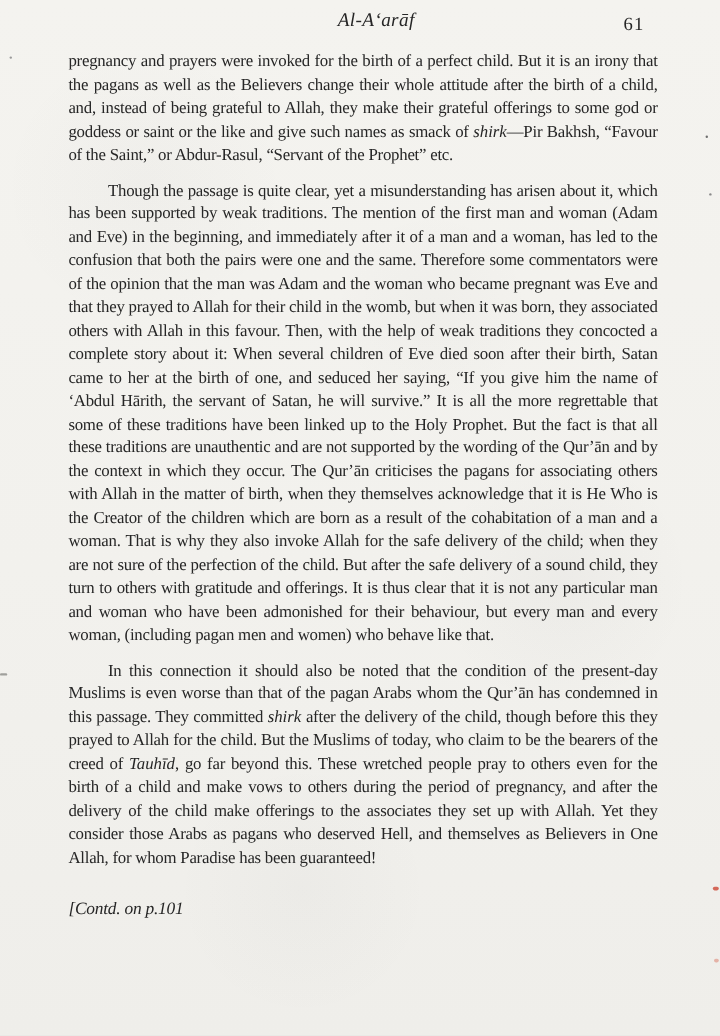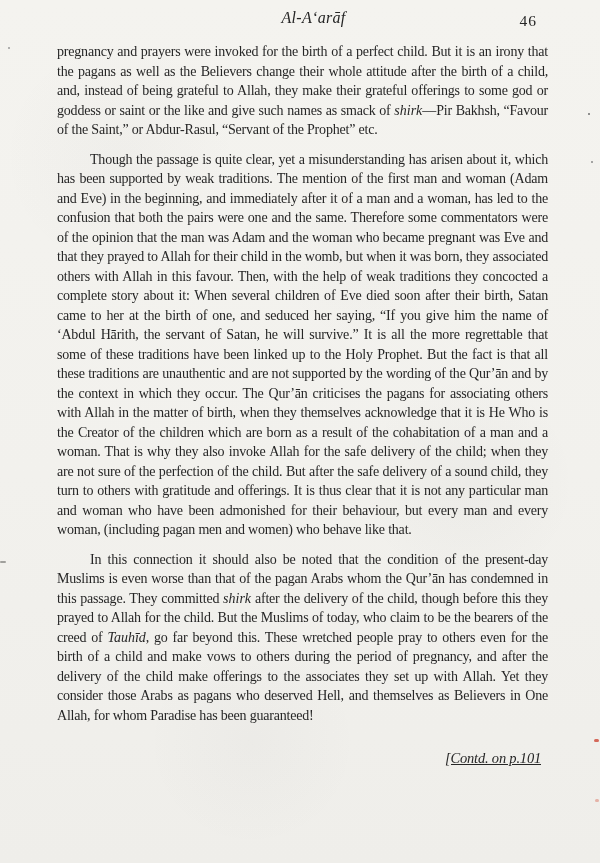--- a/index.html
+++ b/index.html
@@ -66,25 +66,24 @@
     margin: 0 0 10px 0;
   }
   .para.indent {
     text-indent: 33px;
   }
   .para em {
     letter-spacing: 0;
   }
   .page-footer {
     margin-top: 24px;
-    text-align: right;
+    text-align: left;
     padding-right: 7px;
     font-style: italic;
     font-size: 14.5px;
-    text-decoration: underline;
   }
   
   .speck {
     position: absolute;
     pointer-events: none;
     border-radius: 2px;
   }
   .speck-red-1   { left: 594px; top: 739px; width: 5px; height: 3px; background: #cf5040; opacity: .85; }
   .speck-red-2   { left: 595px; top: 799px; width: 4px; height: 3px; background: #de8a7a; opacity: .6; }
   .speck-dot-1   { left: 588px; top: 113px; width: 2px; height: 2px; background: #6e6e6e; }
@@ -92,21 +91,21 @@
   .speck-dot-3   { left: 8px;   top: 47px;  width: 2px; height: 2px; background: #9a9a9a; }
   .speck-dash-1  { left: 0px;   top: 561px; width: 6px; height: 2px; background: #a0a09c; }
 </style>
 </head>
 <body>
 
 <div class="page">
 
   <header class="page-header">
     <span class="running-title">Al-A‘arāf</span>
-    <span class="page-number">46</span>
+    <span class="page-number">61</span>
   </header>
 
   <main class="page-body">
 
     <p class="para"><span>pregnancy and prayers were invoked for the birth of a perfect child. But it is an irony that the pagans as well as the Believers change their whole attitude after the birth of a child, and, instead of being grateful to Allah, they make their grateful offerings to some god or goddess or saint or the like and give such names as smack of </span><em>shirk</em><span>—Pir Bakhsh, “Favour of the Saint,” or Abdur-Rasul, “Servant of the Prophet” etc.</span></p>
 
     <p class="para indent"><span>Though the passage is quite clear, yet a misunderstanding has arisen about it, which has been supported by weak traditions. The mention of the first man and woman (Adam and Eve) in the beginning, and immediately after it of a man and a woman, has led to the confusion that both the pairs were one and the same. Therefore some commentators were of the opinion that the man was Adam and the woman who became pregnant was Eve and that they prayed to Allah for their child in the womb, but when it was born, they associated others with Allah in this favour. Then, with the help of weak traditions they concocted a complete story about it: When several children of Eve died soon after their birth, Satan came to her at the birth of one, and seduced her saying, “If you give him the name of ‘Abdul Hārith, the servant of Satan, he will survive.” It is all the more regrettable that some of these traditions have been linked up to the Holy Prophet. But the fact is that all these traditions are unauthentic and are not supported by the wording of the Qur’ān and by the context in which they occur. The Qur’ān criticises the pagans for associating others with Allah in the matter of birth, when they themselves acknowledge that it is He Who is the Creator of the children which are born as a result of the cohabitation of a man and a woman. That is why they also invoke Allah for the safe delivery of the child; when they are not sure of the perfection of the child. But after the safe delivery of a sound child, they turn to others with gratitude and offerings. It is thus clear that it is not any particular man and woman who have been admonished for their behaviour, but every man and every woman, (including pagan men and women) who behave like that.</span></p>
 
     <p class="para indent"><span>In this connection it should also be noted that the condition of the present-day Muslims is even worse than that of the pagan Arabs whom the Qur’ān has condemned in this passage. They committed </span><em>shirk</em><span> after the delivery of the child, though before this they prayed to Allah for the child. But the Muslims of today, who claim to be the bearers of the creed of </span><em>Tauhīd</em><span>, go far beyond this. These wretched people pray to others even for the birth of a child and make vows to others during the period of pregnancy, and after the delivery of the child make offerings to the associates they set up with Allah. Yet they consider those Arabs as pagans who deserved Hell, and themselves as Believers in One Allah, for whom Paradise has been guaranteed!</span></p>
 

